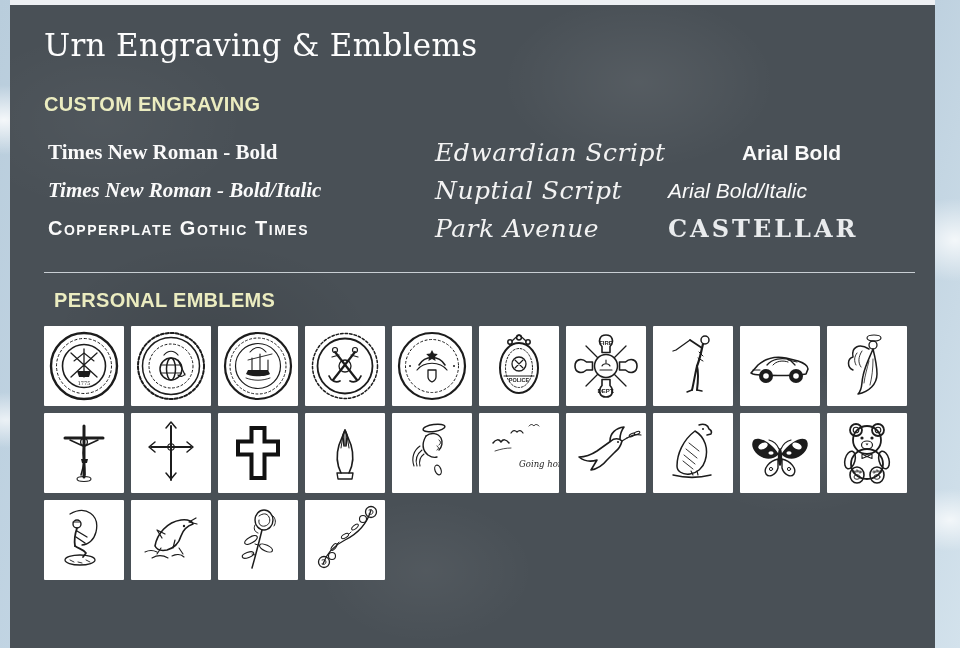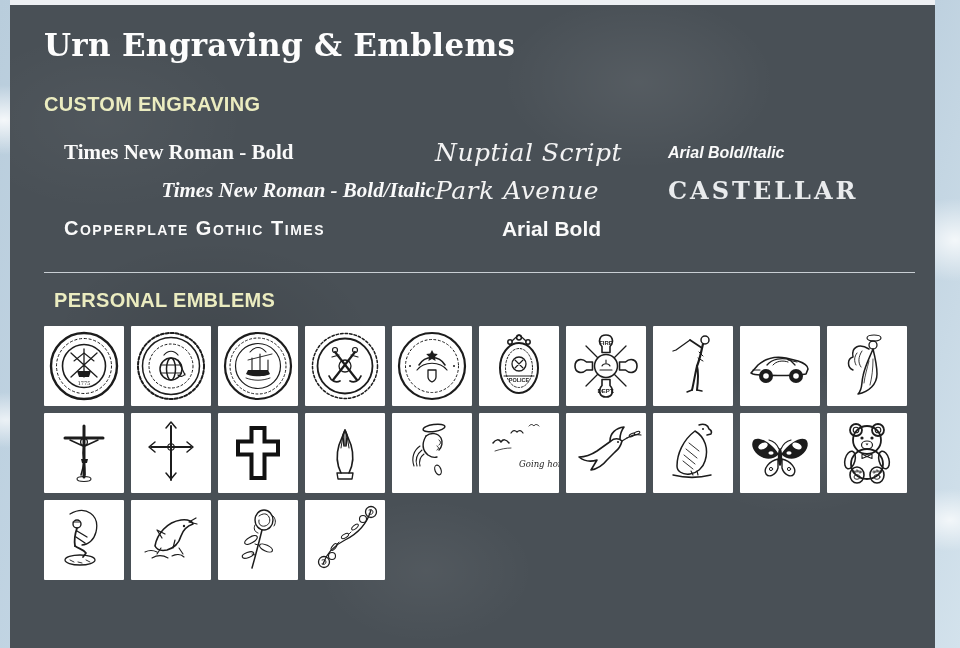--- a/index.html
+++ b/index.html
@@ -14,36 +14,36 @@
   .panel{position:absolute;left:10px;top:0;width:925px;height:648px;box-sizing:border-box;
     border-top:5px solid #edf0f3;
     background-color:#495056;
     background-image:
       radial-gradient(220px 140px at 68% 12%, rgba(255,255,255,.07), transparent 62%),
       radial-gradient(260px 160px at 22% 52%, rgba(0,0,0,.10), transparent 62%),
       radial-gradient(200px 120px at 85% 68%, rgba(255,255,255,.06), transparent 60%),
       radial-gradient(180px 120px at 45% 88%, rgba(255,255,255,.05), transparent 60%),
       radial-gradient(240px 150px at 10% 18%, rgba(255,255,255,.04), transparent 60%);}
   .content{position:relative;padding:0 20px 0 34px;}
-  h1{margin:21px 0 0;font-family:"DejaVu Serif",serif;font-weight:bold;
+  h1{margin:21px 0 0;font-family:"DejaVu Serif",serif;font-weight:normal;
      font-size:31px;line-height:1.25;color:#fdfdfd;letter-spacing:.3px;}
   h2{margin:27px 0 0;font-size:20px;line-height:1.2;font-weight:bold;
      color:#ebecc0;letter-spacing:.3px;}
   h2.second{margin-top:15px;margin-left:10px;}
   .desc{margin:15px 0 0;font-size:12px;color:#f1f1f1;}
   .font-samples{margin-top:18px;display:grid;grid-auto-flow:column;
      grid-template-rows:repeat(3,38px);grid-template-columns:391px 233px 1fr;
      align-items:center;color:#fafafa;}
-  .font-samples>div:nth-child(-n+3){padding-left:4px;margin-left:16px;}
+  .font-samples>div:nth-child(-n+3){padding-left:4px;}
   .s-serif-bold{font-family:"Liberation Serif",serif;font-weight:bold;font-size:21px;}
-  .s-serif-bold-italic{font-family:"Liberation Serif",serif;font-weight:bold;font-style:italic;font-size:21px;text-align:right;}
+  .s-serif-bold-italic{font-family:"Liberation Serif",serif;font-weight:bold;font-style:italic;font-size:21px;}
   .s-copperplate{font-variant:small-caps;font-weight:bold;font-size:20px;letter-spacing:1.5px;}
   .s-script{font-family:"DejaVu Serif",serif;font-style:italic;font-size:25px;color:#f3f3f3;letter-spacing:.5px;}
   .s-sans-bold{font-weight:bold;font-size:21px;text-align:center;}
-  .s-sans-bold-italic{font-weight:bold;font-style:italic;font-size:16px;}
+  .s-sans-bold-italic{font-weight:normal;font-style:italic;font-size:21px;}
   .s-castellar{font-family:"DejaVu Serif",serif;font-size:24px;letter-spacing:3px;color:#e9ebed;font-weight:bold;}
   hr.divider{border:none;border-top:1px solid rgba(222,228,233,.85);
      width:871px;margin:24px 0 0 0;}
   .emblem-grid{margin-top:14px;width:871px;display:flex;flex-wrap:wrap;gap:7px;}
   .tile{width:80px;height:80px;background:#fff;border-radius:1px;}
   .tile svg{display:block;width:80px;height:80px;}
 </style>
 </head>
 <body>
 
@@ -53,20 +53,21 @@
   <div class="content">
 
     <h1>Urn Engraving &amp; Emblems</h1>
 
     <section>
       <h2>CUSTOM ENGRAVING</h2>
       <div class="font-samples">
           <div class="font-sample s-serif-bold">Times New Roman - Bold</div>
           <div class="font-sample s-serif-bold-italic">Times New Roman - Bold/Italic</div>
           <div class="font-sample s-copperplate">Copperplate Gothic Times</div>
+          <div class="font-sample s-script">Edwardian Script</div>
           <div class="font-sample s-script">Nuptial Script</div>
           <div class="font-sample s-script">Park Avenue</div>
           <div class="font-sample s-sans-bold">Arial Bold</div>
           <div class="font-sample s-sans-bold-italic">Arial Bold/Italic</div>
           <div class="font-sample s-castellar">CASTELLAR</div>
         </div>
     </section>
 
     <hr class="divider">
 

